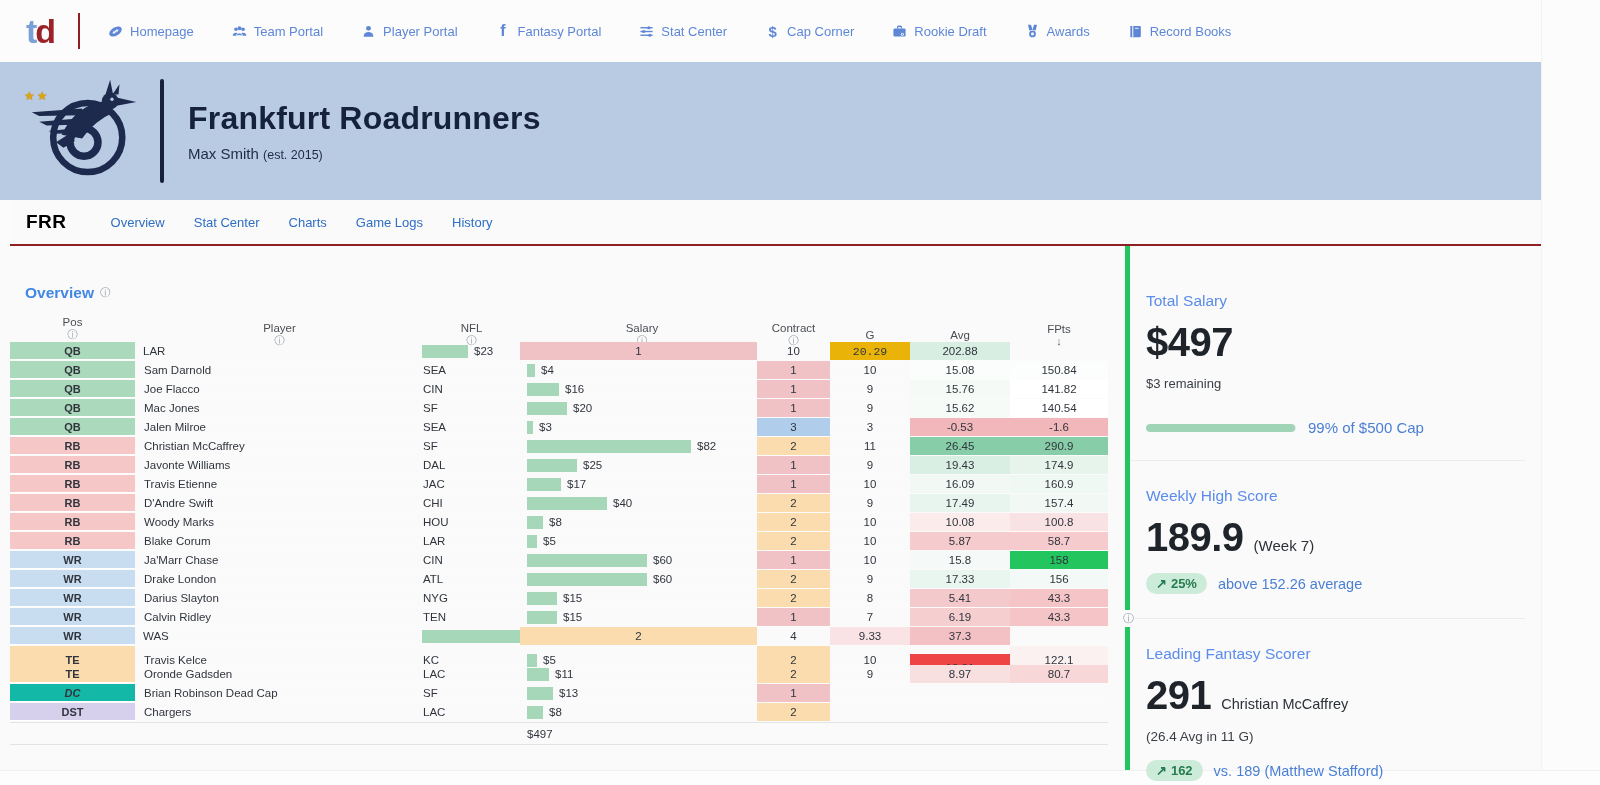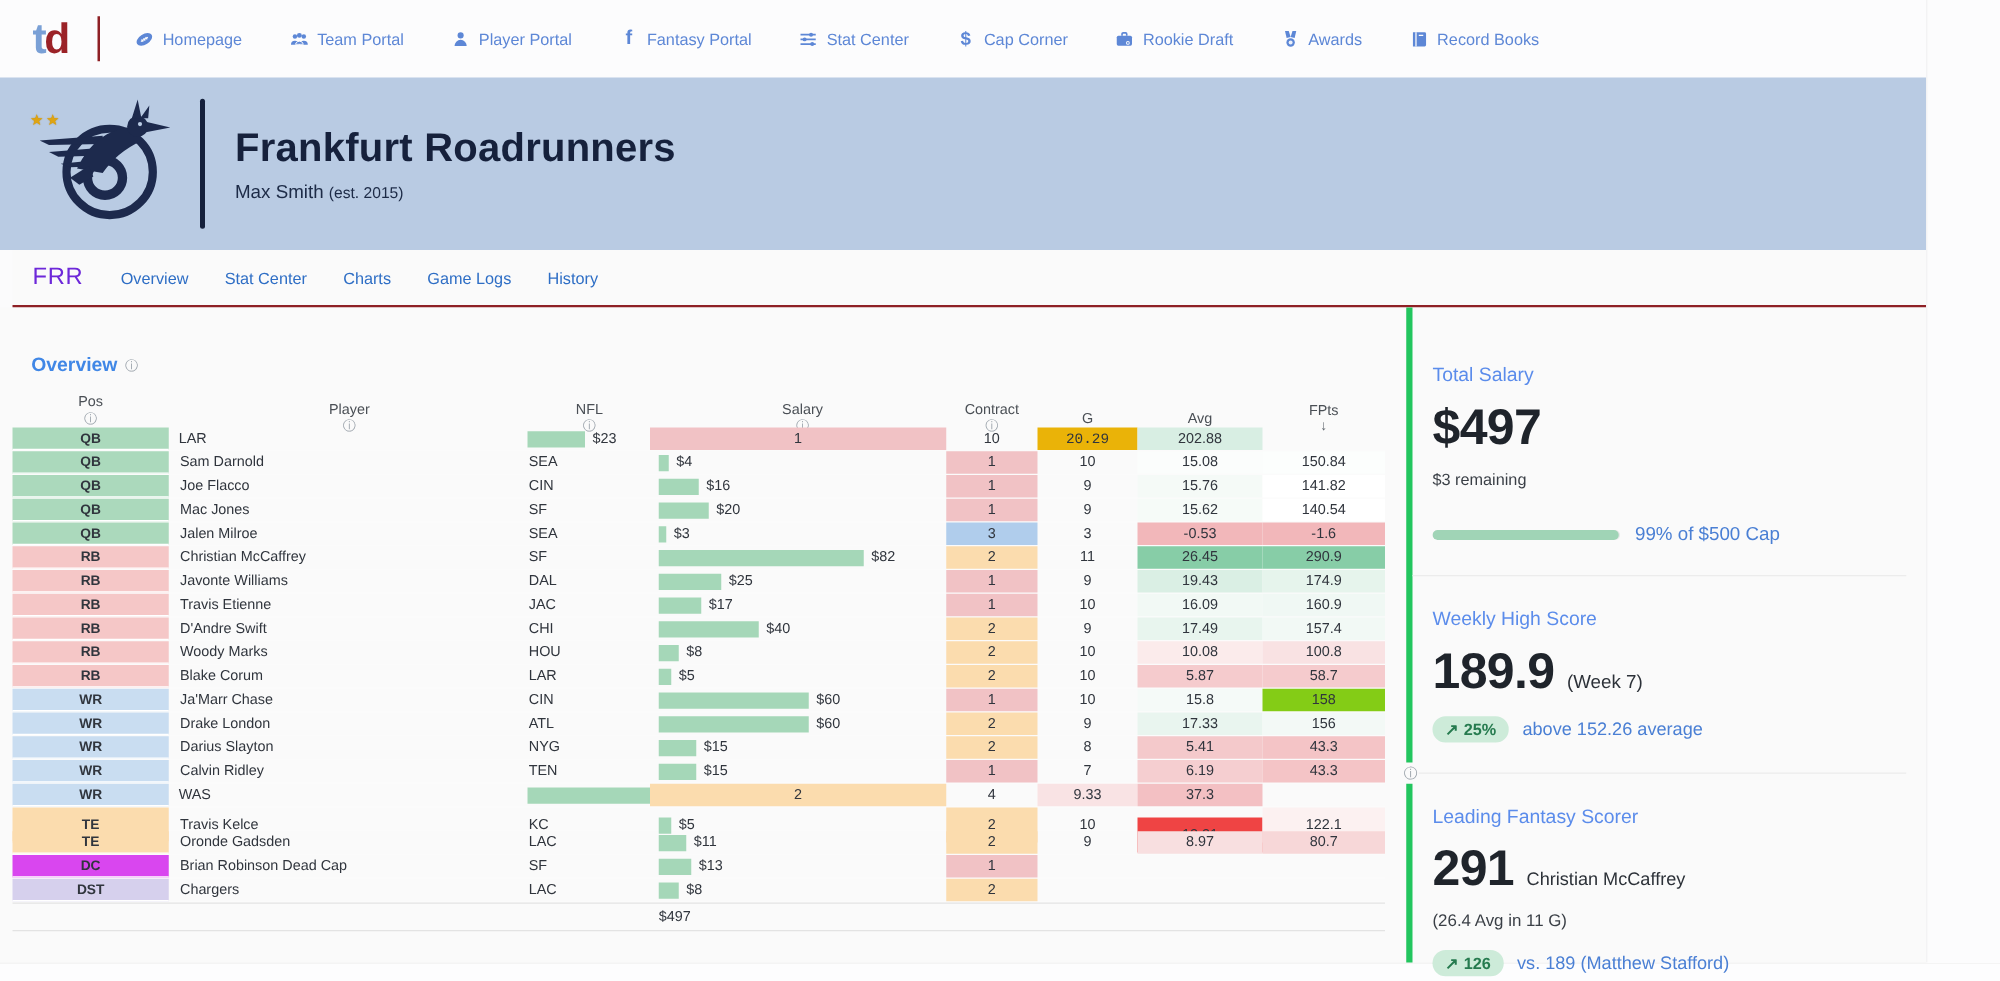--- a/index.html
+++ b/index.html
@@ -21,21 +21,21 @@
   .banner { height:138px; background:#b9cbe3; display:flex; align-items:center; padding-left:28px; width:1541px; }
   .team-logo-wrap { position:relative; width:112px; height:116px; }
   .team-logo-wrap .stars { position:absolute; left:-4px; top:16px; color:#dfa412; font-size:12px; letter-spacing:2px; text-shadow:0 0 1px #b07c00; }
   .banner-divider { width:4px; height:104px; background:#16213c; border-radius:2px; margin:0 24px 0 20px; }
   .team-name { font-size:32px; font-weight:800; color:#16213c; letter-spacing:.2px; }
   .team-owner { margin-top:8px; font-size:15px; color:#1d2b47; }
   .team-owner .est { font-size:12.5px; }
 
   
   .tabsrow { height:46px; display:flex; align-items:center; margin:0 59px 0 10px; border-bottom:2px solid #8e2025; padding-left:16px; background:#fafafa; }
-  .team-code { font-size:19px; font-weight:400; color:#6d28d9; margin-right:30px; letter-spacing:.5px; cursor:pointer; }
+  .team-code { font-size:19px; font-weight:700; color:#000000; margin-right:44px; letter-spacing:.5px; cursor:pointer; }
   .tabs-list { display:flex; gap:29px; }
   .tab { font-size:13px; color:#2e6ec5; cursor:pointer; }
 
   
   .content { display:flex; width:1541px; background:#fafafa; height:524px; }
   .table-area { width:1108px; padding-left:10px; flex:none; }
   .table-title { margin:38px 0 14px 15px; color:#4087e6; font-weight:700; font-size:15.5px; display:flex; align-items:center; gap:6px; }
   .info { color:#9aa2aa; font-size:10.5px; font-weight:400; cursor:pointer; }
 
   .grid-row { display:grid; grid-template-columns:125px 280px 105px 237px 73px 80px 100px 98px; align-items:center; }
@@ -417,21 +417,21 @@
           <div class="cell c pos-cell" style="background: rgb(201, 221, 241);">WR</div>
           <div class="cell player-cell">Ja'Marr Chase</div>
           <div class="cell nfl-cell">CIN</div>
           <div class="cell salary-cell">
             <div class="salary-bar" style="width: 120px; background: rgb(165, 215, 184);"></div>
             <span>$60</span>
           </div>
           <div class="cell c" style="background: rgb(241, 194, 197);">1</div>
           <div class="cell c num-cell">10</div>
           <div class="cell c num-cell" style="background: rgb(245, 250, 248);">15.8</div>
-          <div class="cell c num-cell" style="background: #84cc16;">158</div>
+          <div class="cell c num-cell" style="background: #22c55e;">158</div>
         </div>
         <div class="grid-row trow">
           <div class="cell c pos-cell" style="background: rgb(201, 221, 241);">WR</div>
           <div class="cell player-cell">Drake London</div>
           <div class="cell nfl-cell">ATL</div>
           <div class="cell salary-cell">
             <div class="salary-bar" style="width: 120px; background: rgb(165, 215, 184);"></div>
             <span>$60</span>
           </div>
           <div class="cell c" style="background: rgb(251, 220, 174);">2</div>
@@ -497,21 +497,21 @@
           <div class="cell salary-cell">
             <div class="salary-bar" style="width: 22px; background: rgb(165, 215, 184);"></div>
             <span>$11</span>
           </div>
           <div class="cell c" style="background: rgb(251, 220, 174);">2</div>
           <div class="cell c num-cell">9</div>
           <div class="cell c num-cell" style="background: rgb(248, 223, 224);">8.97</div>
           <div class="cell c num-cell" style="background: rgb(247, 215, 216);">80.7</div>
         </div>
         <div class="grid-row trow">
-          <div class="cell c pos-cell" style="background: #d946ef;">DC</div>
+          <div class="cell c pos-cell" style="background: #14b8a6; font-style: italic;">DC</div>
           <div class="cell player-cell">Brian Robinson Dead Cap</div>
           <div class="cell nfl-cell">SF</div>
           <div class="cell salary-cell">
             <div class="salary-bar" style="width: 26px; background: rgb(165, 215, 184);"></div>
             <span>$13</span>
           </div>
           <div class="cell c" style="background: rgb(241, 194, 197);">1</div>
           <div class="cell c num-cell"></div>
           <div class="cell c num-cell"></div>
           <div class="cell c num-cell"></div>
@@ -574,21 +574,21 @@
     <div class="card">
       <div class="card-label">Leading Fantasy Scorer</div>
       <div class="value-row">
         <span class="big-value">291</span>
         <span class="value-sub" style="font-size:14.5px">Christian McCaffrey</span>
       </div>
       <div class="scorer-sub">(26.4 Avg in 11 G)</div>
       <div class="pill-row">
         <span class="pill">
           <span>↗</span>
-          <span>126</span>
+          <span>162</span>
         </span>
         <span class="blue-text" style="font-size:14.5px">vs. 189 (Matthew Stafford)</span>
       </div>
     </div>
 
   </div>
 </div>
 
 <div class="bottom-strip"></div>
 

